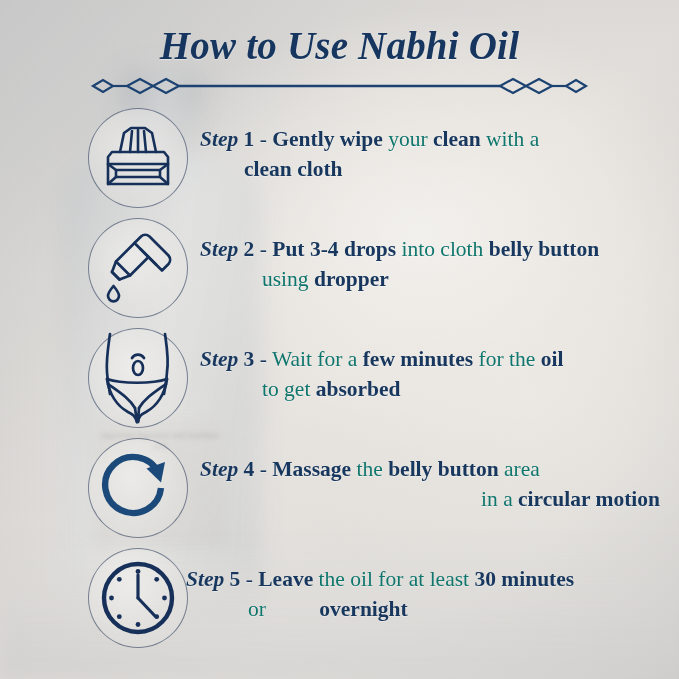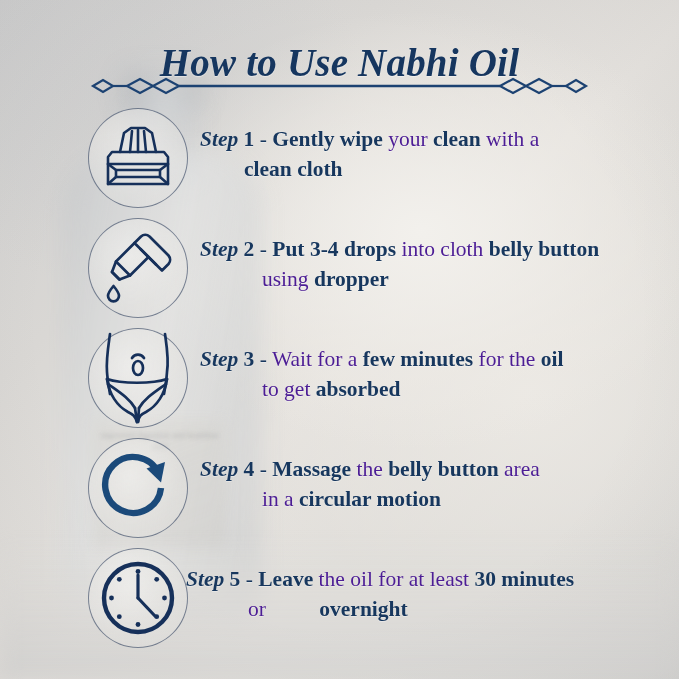--- a/index.html
+++ b/index.html
@@ -68,21 +68,20 @@
   
   .content{position:absolute;inset:0;}
   .title{
     position:absolute;left:0;right:0;top:22px;
     text-align:center;
     font-size:39px;line-height:47px;
     font-weight:bold;font-style:italic;
     color:#16365f;
     letter-spacing:.2px;
     text-shadow:0 1px 1px rgba(255,255,255,0.45);
-    margin-top:17px;
   }
   .divider{
     position:absolute;left:90px;top:74px;width:499px;height:24px;
   }
   .steps{position:absolute;left:0;top:104px;width:679px;}
   .step-row{
     position:relative;height:110px;
   }
   .icon-wrap{
     position:absolute;left:88px;top:4px;
@@ -95,31 +94,31 @@
   .icon-wrap svg{display:block;}
   .step-text{
     position:absolute;left:200px;top:20px;width:460px;
     font-size:21.5px;line-height:30px;
     color:#17375e;
     text-shadow:0 1px 0 rgba(255,255,255,0.35);
   }
   .step-text .lbl{font-style:italic;font-weight:bold;}
   .step-text .num{font-weight:bold;font-style:normal;}
   .step-text .dash{font-weight:normal;}
-  .step-text .reg{font-weight:normal;color:#4c1d95;}
+  .step-text .reg{font-weight:normal;color:#0f766e;}
   .step-text .l2{display:block;padding-left:44px;}
   
   .r1 .step-text{left:200px;}
   .r2 .step-text{left:200px;}
   .r3 .step-text{left:200px;}
   .r4 .step-text{left:200px;}
   .r5 .step-text{left:186px;}
   .r2 .l2{padding-left:62px;}
   .r3 .l2{padding-left:62px;}
-  .r4 .l2{padding-left:62px;}
+  .r4 .l2{padding-left:62px;text-align:right;}
   .r5 .l2{padding-left:62px;}
 </style>
 </head>
 <body>
 
 <div id="poster">
 
   <div class="bg-base"></div>
   <div class="bg-bottle-cap"></div>
   <div class="bg-bottle-neck"></div>

